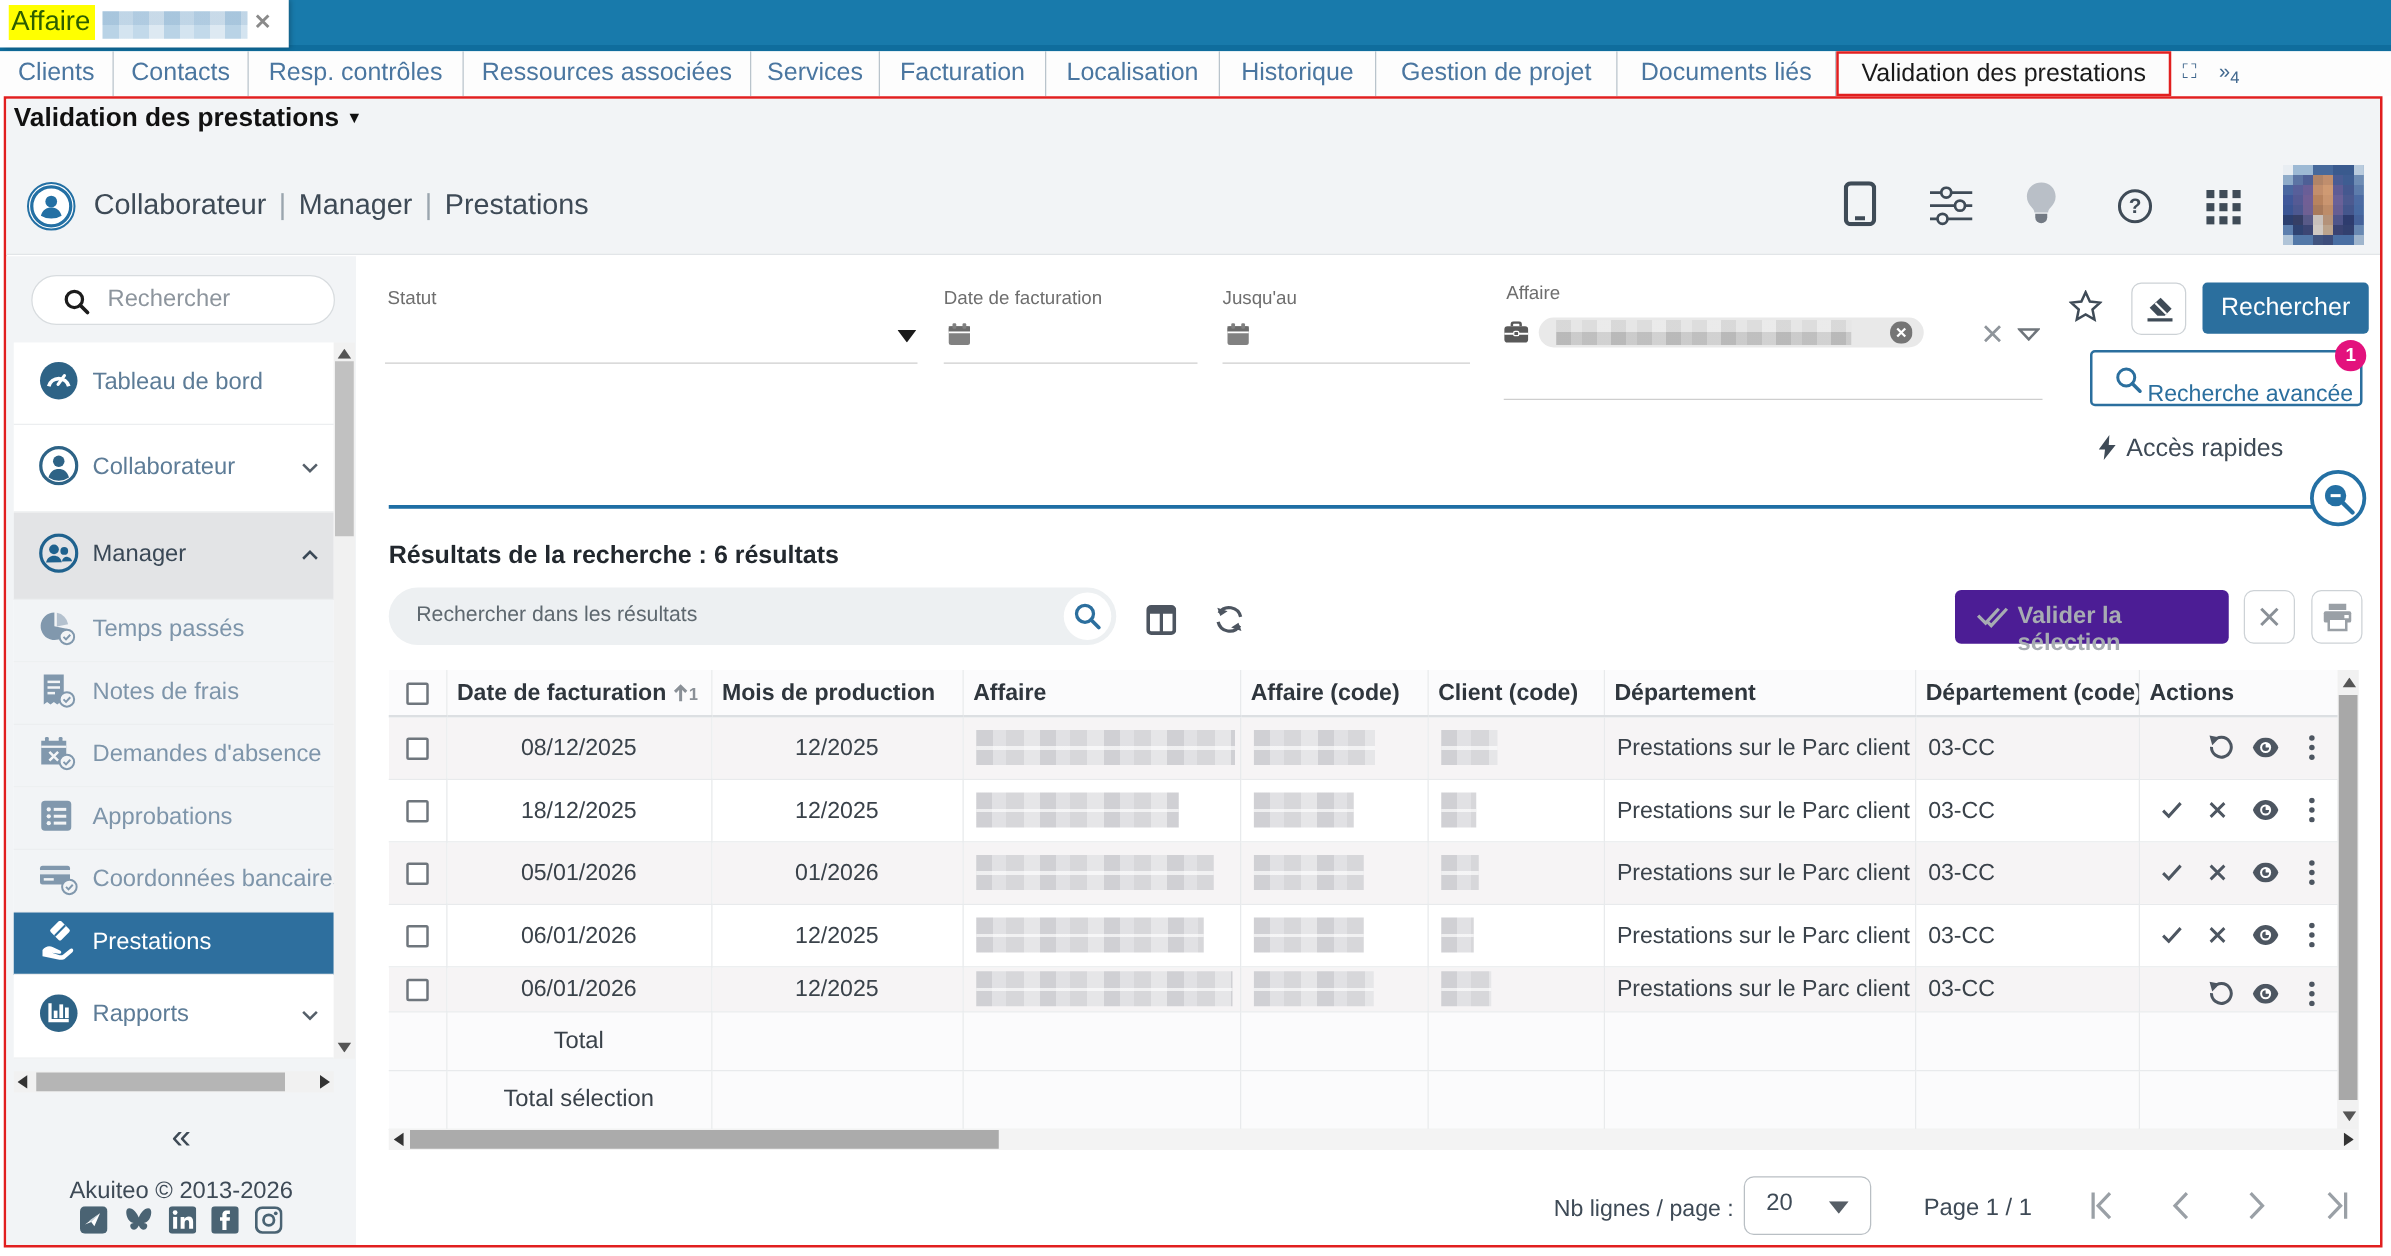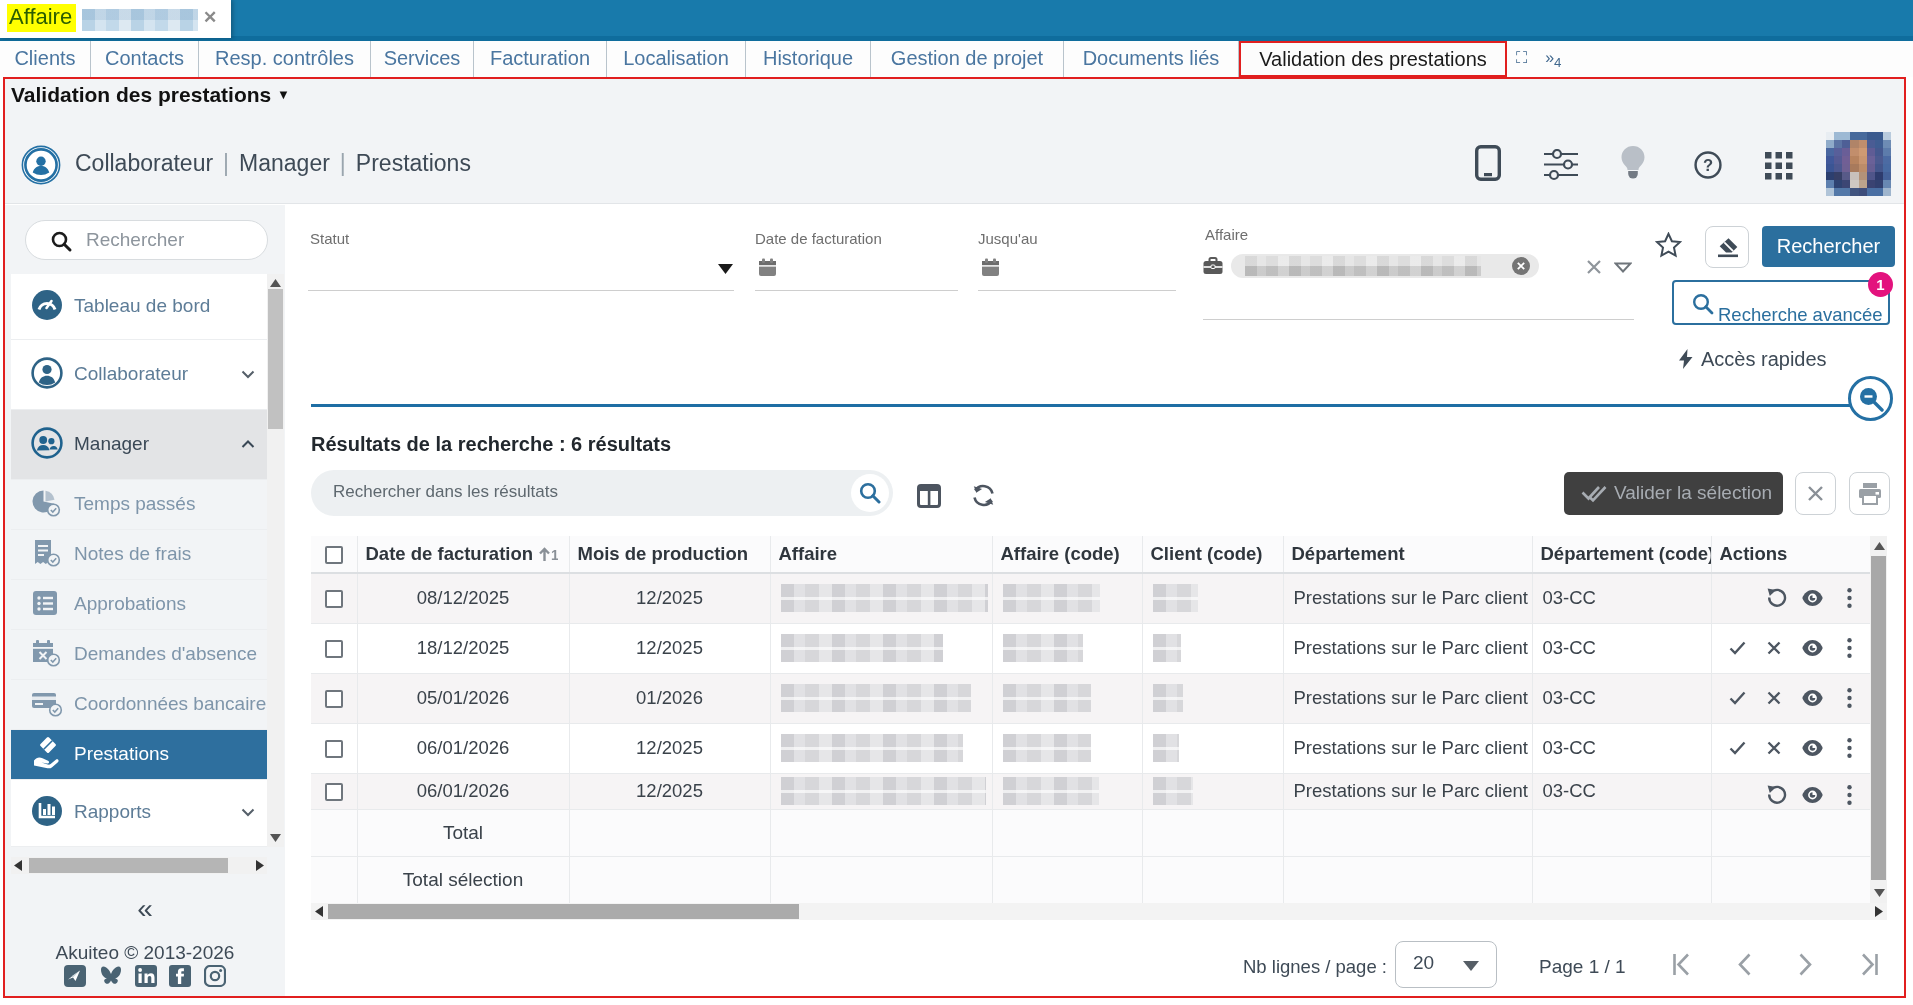--- a/index.html
+++ b/index.html
@@ -79,22 +79,22 @@
 .badge { position:absolute; right:-5px; top:-10px; width:25px; height:25px; border-radius:50%;
   background:#e3127d; color:#fff; font-size:15px; text-align:center; line-height:25px; font-weight:bold; }
 .acces { position:absolute; left:1394px; top:143px; font-size:20px; color:#3e4a56; }
 .circsearch { position:absolute; left:1563px; top:171px; width:45px; height:45px; border-radius:50%;
   background:#fff; border:3px solid #2470a4; }
 
 #results-title { position:absolute; left:26px; top:228px; font-size:20px; font-weight:bold; color:#22282e;text-align:center; }
 #rsearch { position:absolute; left:26px; top:265px; width:582px; height:46px; background:#edf0f2; border-radius:23px; }
 #rsearch .ph { position:absolute; left:22px; top:12px; font-size:17px; color:#5e686f; }
 #rsearch .circ { position:absolute; right:4px; top:4px; width:38px; height:38px; background:#fff; border-radius:50%; }
-.btn-valider { position:absolute; left:1279px; top:267px; width:219px; height:43px; background:#404040;
-  border-radius:5px; color:#a7acb2; font-size:19px; }
+.btn-valider { position:absolute; left:1279px; top:267px; width:219px; height:43px; background:#4c1d95;
+  border-radius:5px; color:#a7acb2; font-size:19px;font-weight:bold; }
 .sqbtn { position:absolute; top:267px; width:41px; height:43px; background:#fff;
   border:1px solid #cdd2d6; border-radius:8px; }
 
 
 #tablewrap { position:absolute; left:26px; top:331px; width:1583px; height:368px; }
 table.grid { border-collapse:collapse; table-layout:fixed; width:1559px; font-size:18.5px; color:#3a424a; }
 table.grid th { font-weight:bold; color:#2f363d; text-align:left; background:#fbfbfc;
   border-bottom:2px solid #dcdfe2; border-right:1px solid #e8eaec; height:37px; padding:0 8px; font-size:18.5px; white-space:nowrap; overflow:hidden; }
 table.grid td { border-bottom:1px solid #e8eaec; border-right:1px solid #e8eaec; height:50px; padding:0 10px; white-space:nowrap; overflow:hidden; }
 table.grid tr.odd td { background:#f6f4f5; }
@@ -135,20 +135,21 @@
     <span class="hl">Affaire</span>
     <span class="tabmosaic"></span>
     <span class="x">✕</span>
   </div>
 </div>
 
 <div id="tabrow">
   <div class="tab" style="width:91px">Clients</div>
   <div class="tab" style="width:108px">Contacts</div>
   <div class="tab" style="width:172px">Resp. contrôles</div>
+  <div class="tab" style="width:230px">Ressources associées</div>
   <div class="tab" style="width:103px">Services</div>
   <div class="tab" style="width:133px">Facturation</div>
   <div class="tab" style="width:139px">Localisation</div>
   <div class="tab" style="width:125px">Historique</div>
   <div class="tab" style="width:193px">Gestion de projet</div>
   <div class="tab" style="width:175px">Documents liés</div>
   <div class="tab redbox" style="width:268px">Validation des prestations</div>
   <div class="aux">⛶</div>
   <div class="aux">»<sub>4</sub></div>
 </div>
@@ -317,41 +318,41 @@
               <rect x="7" y="6" width="10" height="2" fill="#f2f4f6"></rect>
               <rect x="7" y="10.5" width="10" height="2" fill="#f2f4f6"></rect>
               <rect x="7" y="15" width="6" height="2" fill="#f2f4f6"></rect>
               <circle cx="22.5" cy="21" r="5.8" fill="#f2f4f6" stroke="#8198ad" stroke-width="1.6"></circle>
               <polyline points="19.8,21 21.8,23 25.2,19.3" fill="none" stroke="#8198ad" stroke-width="1.6"></polyline>
             </svg></span>
         <span class="txt">Notes de frais</span>
       </div>
       <div class="mi sub" style="height:50px">
         <span class="micon"><svg width="30" height="28" viewBox="0 0 30 28">
+              <path d="M2 4h20v19H2z" fill="#8198ad"></path>
+              <rect x="5" y="1" width="3" height="5" rx="1" fill="#8198ad"></rect>
+              <rect x="16" y="1" width="3" height="5" rx="1" fill="#8198ad"></rect>
+              <rect x="2" y="8" width="20" height="1.8" fill="#f2f4f6"></rect>
+              <path d="M8.5 13l7 7m0-7l-7 7" stroke="#f2f4f6" stroke-width="2"></path>
+              <circle cx="22.5" cy="21" r="5.8" fill="#f2f4f6" stroke="#8198ad" stroke-width="1.6"></circle>
+              <polyline points="19.8,21 21.8,23 25.2,19.3" fill="none" stroke="#8198ad" stroke-width="1.6"></polyline>
+            </svg></span>
+        <span class="txt">Demandes d'absence</span>
+      </div>
+      <div class="mi sub" style="height:50px">
+        <span class="micon"><svg width="30" height="28" viewBox="0 0 30 28">
               <rect x="2" y="2" width="24" height="24" rx="3" fill="#8198ad"></rect>
               <circle cx="8" cy="9" r="1.7" fill="#f2f4f6"></circle>
               <circle cx="8" cy="14.5" r="1.7" fill="#f2f4f6"></circle>
               <circle cx="8" cy="20" r="1.7" fill="#f2f4f6"></circle>
               <rect x="12" y="7.8" width="10" height="2.4" fill="#f2f4f6"></rect>
               <rect x="12" y="13.3" width="10" height="2.4" fill="#f2f4f6"></rect>
               <rect x="12" y="18.8" width="10" height="2.4" fill="#f2f4f6"></rect>
             </svg></span>
         <span class="txt">Approbations</span>
-      </div>
-      <div class="mi sub" style="height:50px">
-        <span class="micon"><svg width="30" height="28" viewBox="0 0 30 28">
-              <path d="M2 4h20v19H2z" fill="#8198ad"></path>
-              <rect x="5" y="1" width="3" height="5" rx="1" fill="#8198ad"></rect>
-              <rect x="16" y="1" width="3" height="5" rx="1" fill="#8198ad"></rect>
-              <rect x="2" y="8" width="20" height="1.8" fill="#f2f4f6"></rect>
-              <path d="M8.5 13l7 7m0-7l-7 7" stroke="#f2f4f6" stroke-width="2"></path>
-              <circle cx="22.5" cy="21" r="5.8" fill="#f2f4f6" stroke="#8198ad" stroke-width="1.6"></circle>
-              <polyline points="19.8,21 21.8,23 25.2,19.3" fill="none" stroke="#8198ad" stroke-width="1.6"></polyline>
-            </svg></span>
-        <span class="txt">Demandes d'absence</span>
       </div>
       <div class="mi sub" style="height:50px">
         <span class="micon"><svg width="32" height="28" viewBox="0 0 32 28">
               <rect x="1" y="4" width="24" height="15" rx="2" fill="#8198ad"></rect>
               <rect x="1" y="7.5" width="24" height="3.5" fill="#f2f4f6" opacity=".9"></rect>
               <rect x="4" y="14" width="8" height="2" fill="#f2f4f6"></rect>
               <circle cx="24.5" cy="21" r="5.8" fill="#f2f4f6" stroke="#8198ad" stroke-width="1.6"></circle>
               <polyline points="21.8,21 23.8,23 27.2,19.3" fill="none" stroke="#8198ad" stroke-width="1.6"></polyline>
             </svg></span>
         <span class="txt">Coordonnées bancaires</span>

